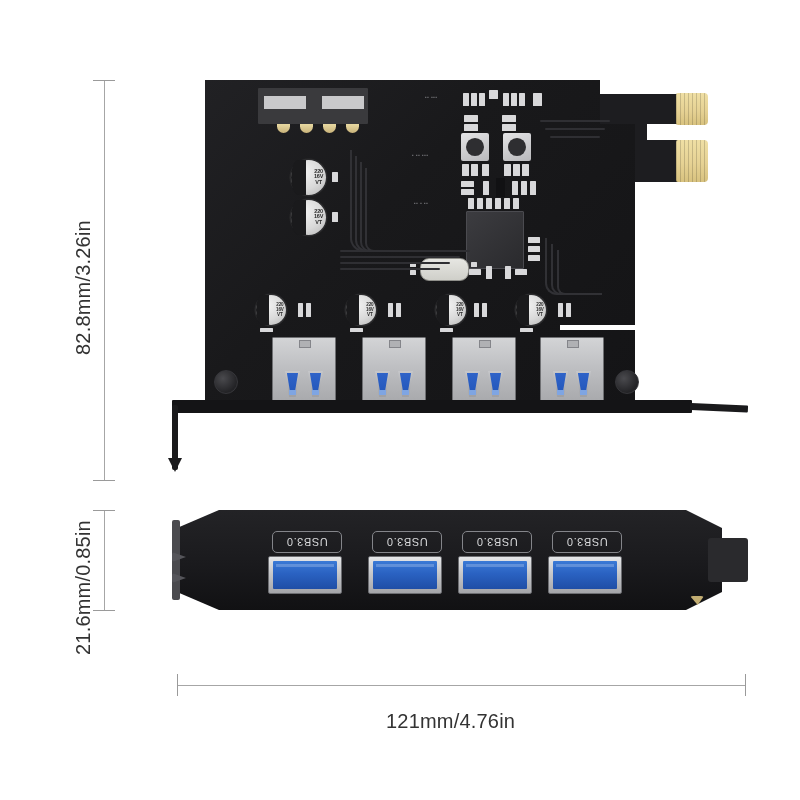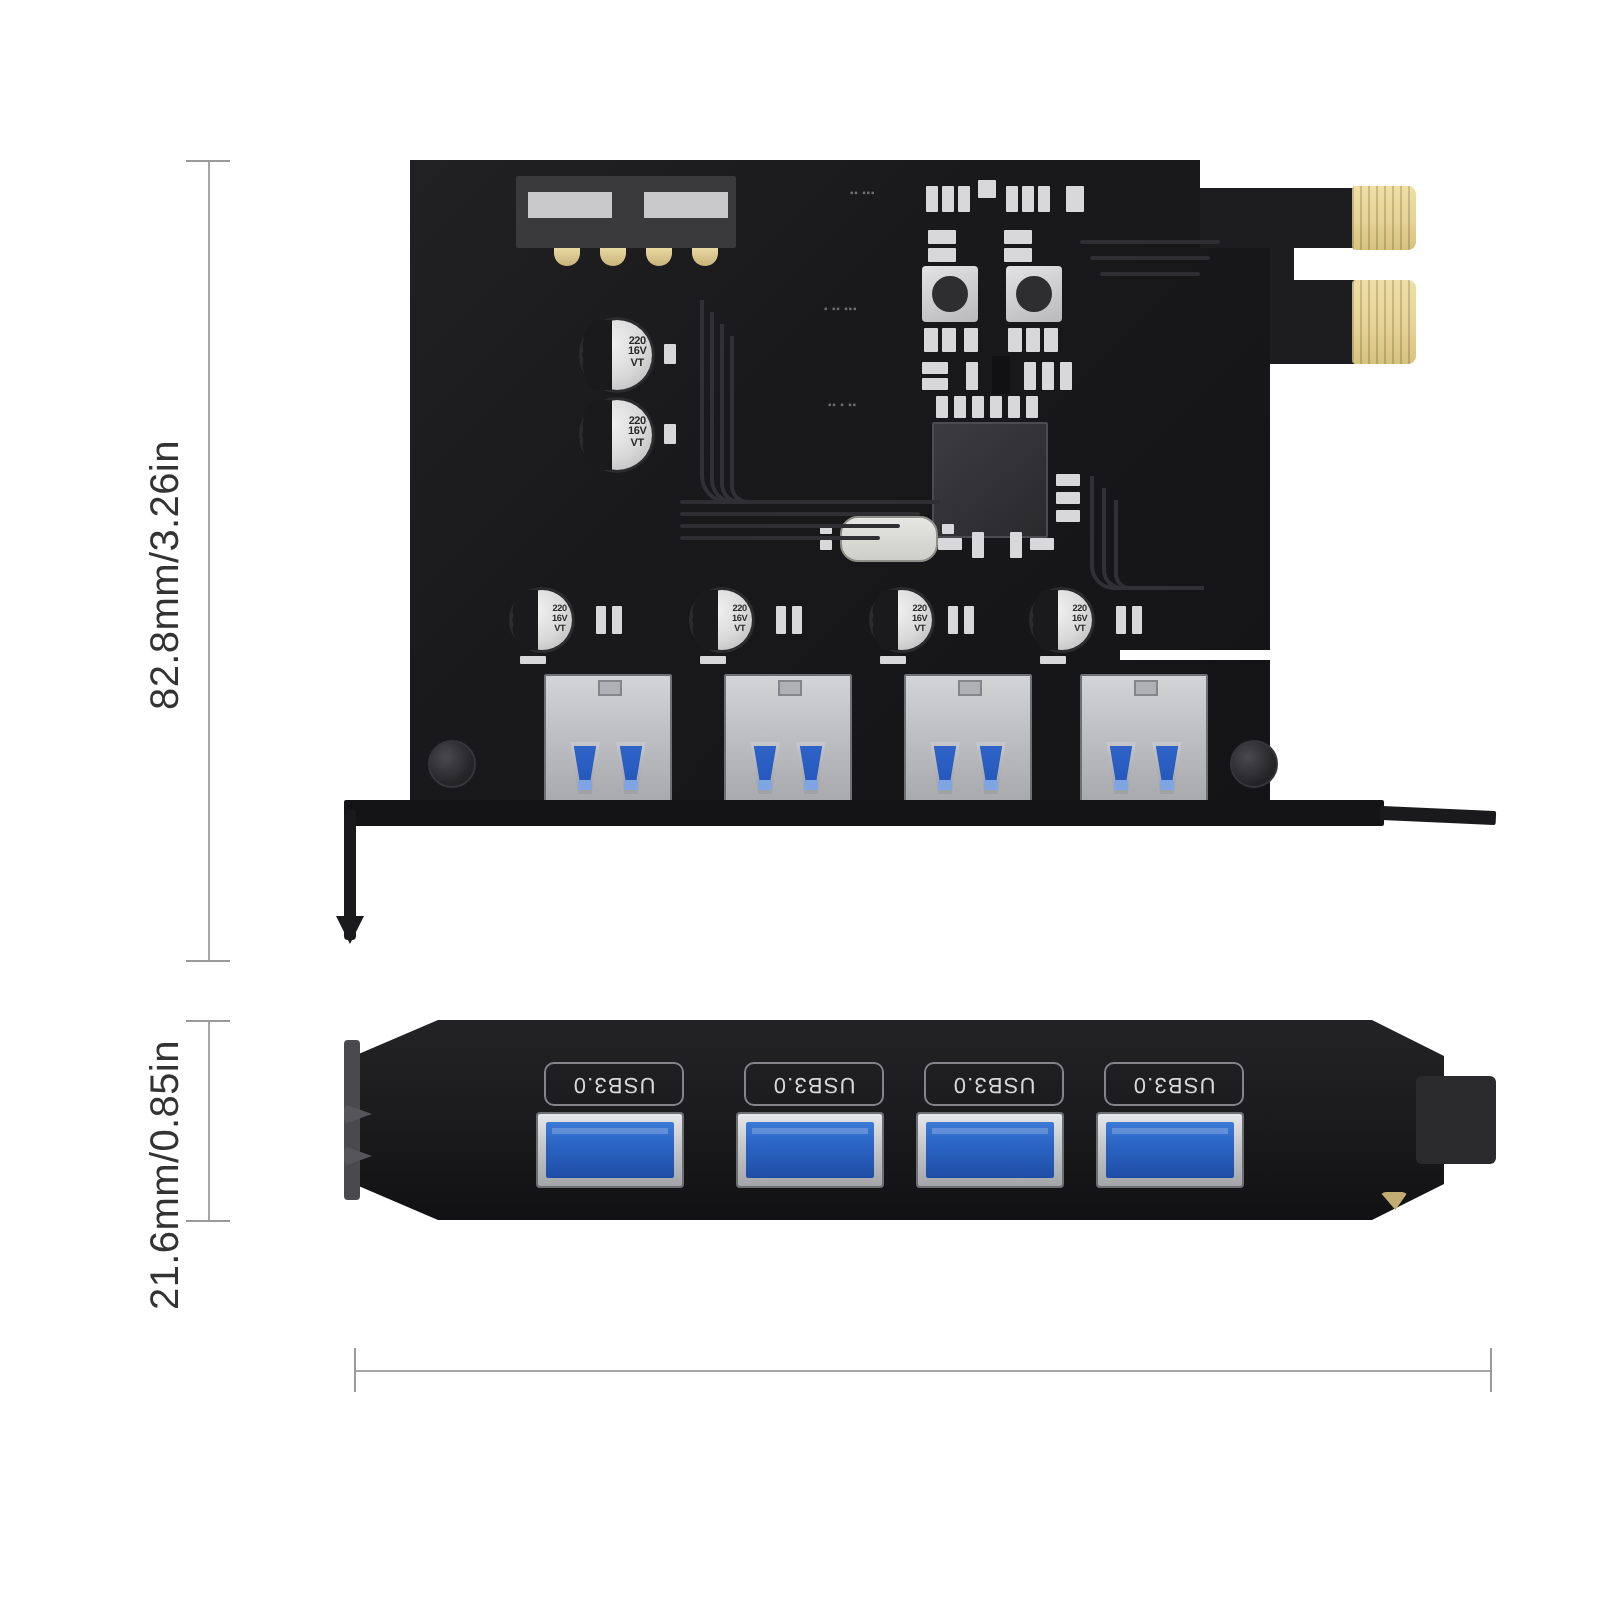--- a/index.html
+++ b/index.html
@@ -179,20 +179,21 @@
   <div class="dim-label vert" style="left:72px;top:355px;">82.8mm/3.26in</div>
 
   <div class="dim-line dim-v" style="left:104px;top:510px;height:100px;"></div>
   <div class="dim-tick dim-tick-h" style="left:93px;top:510px;"></div>
   <div class="dim-tick dim-tick-h" style="left:93px;top:610px;"></div>
   <div class="dim-label vert" style="left:72px;top:655px;">21.6mm/0.85in</div>
 
   <div class="dim-line dim-h" style="left:177px;top:685px;width:568px;"></div>
   <div class="dim-tick dim-tick-v" style="left:177px;top:674px;"></div>
   <div class="dim-tick dim-tick-v" style="left:745px;top:674px;"></div>
+  <div class="dim-label" style="left:386px;top:710px;">121mm/4.76in</div>
 
   <div>
 
     <div class="board-body"></div>
 
     <div class="board-notch" style="left:600px;top:80px;width:35px;height:14px;"></div>
     <div class="board-notch" style="left:636px;top:190px;width:40px;height:135px;"></div>
     <div class="board-notch" style="left:560px;top:325px;width:116px;height:5px;"></div>
 
     <div class="tab-arm" style="left:600px;top:94px;width:80px;height:30px;"></div>

